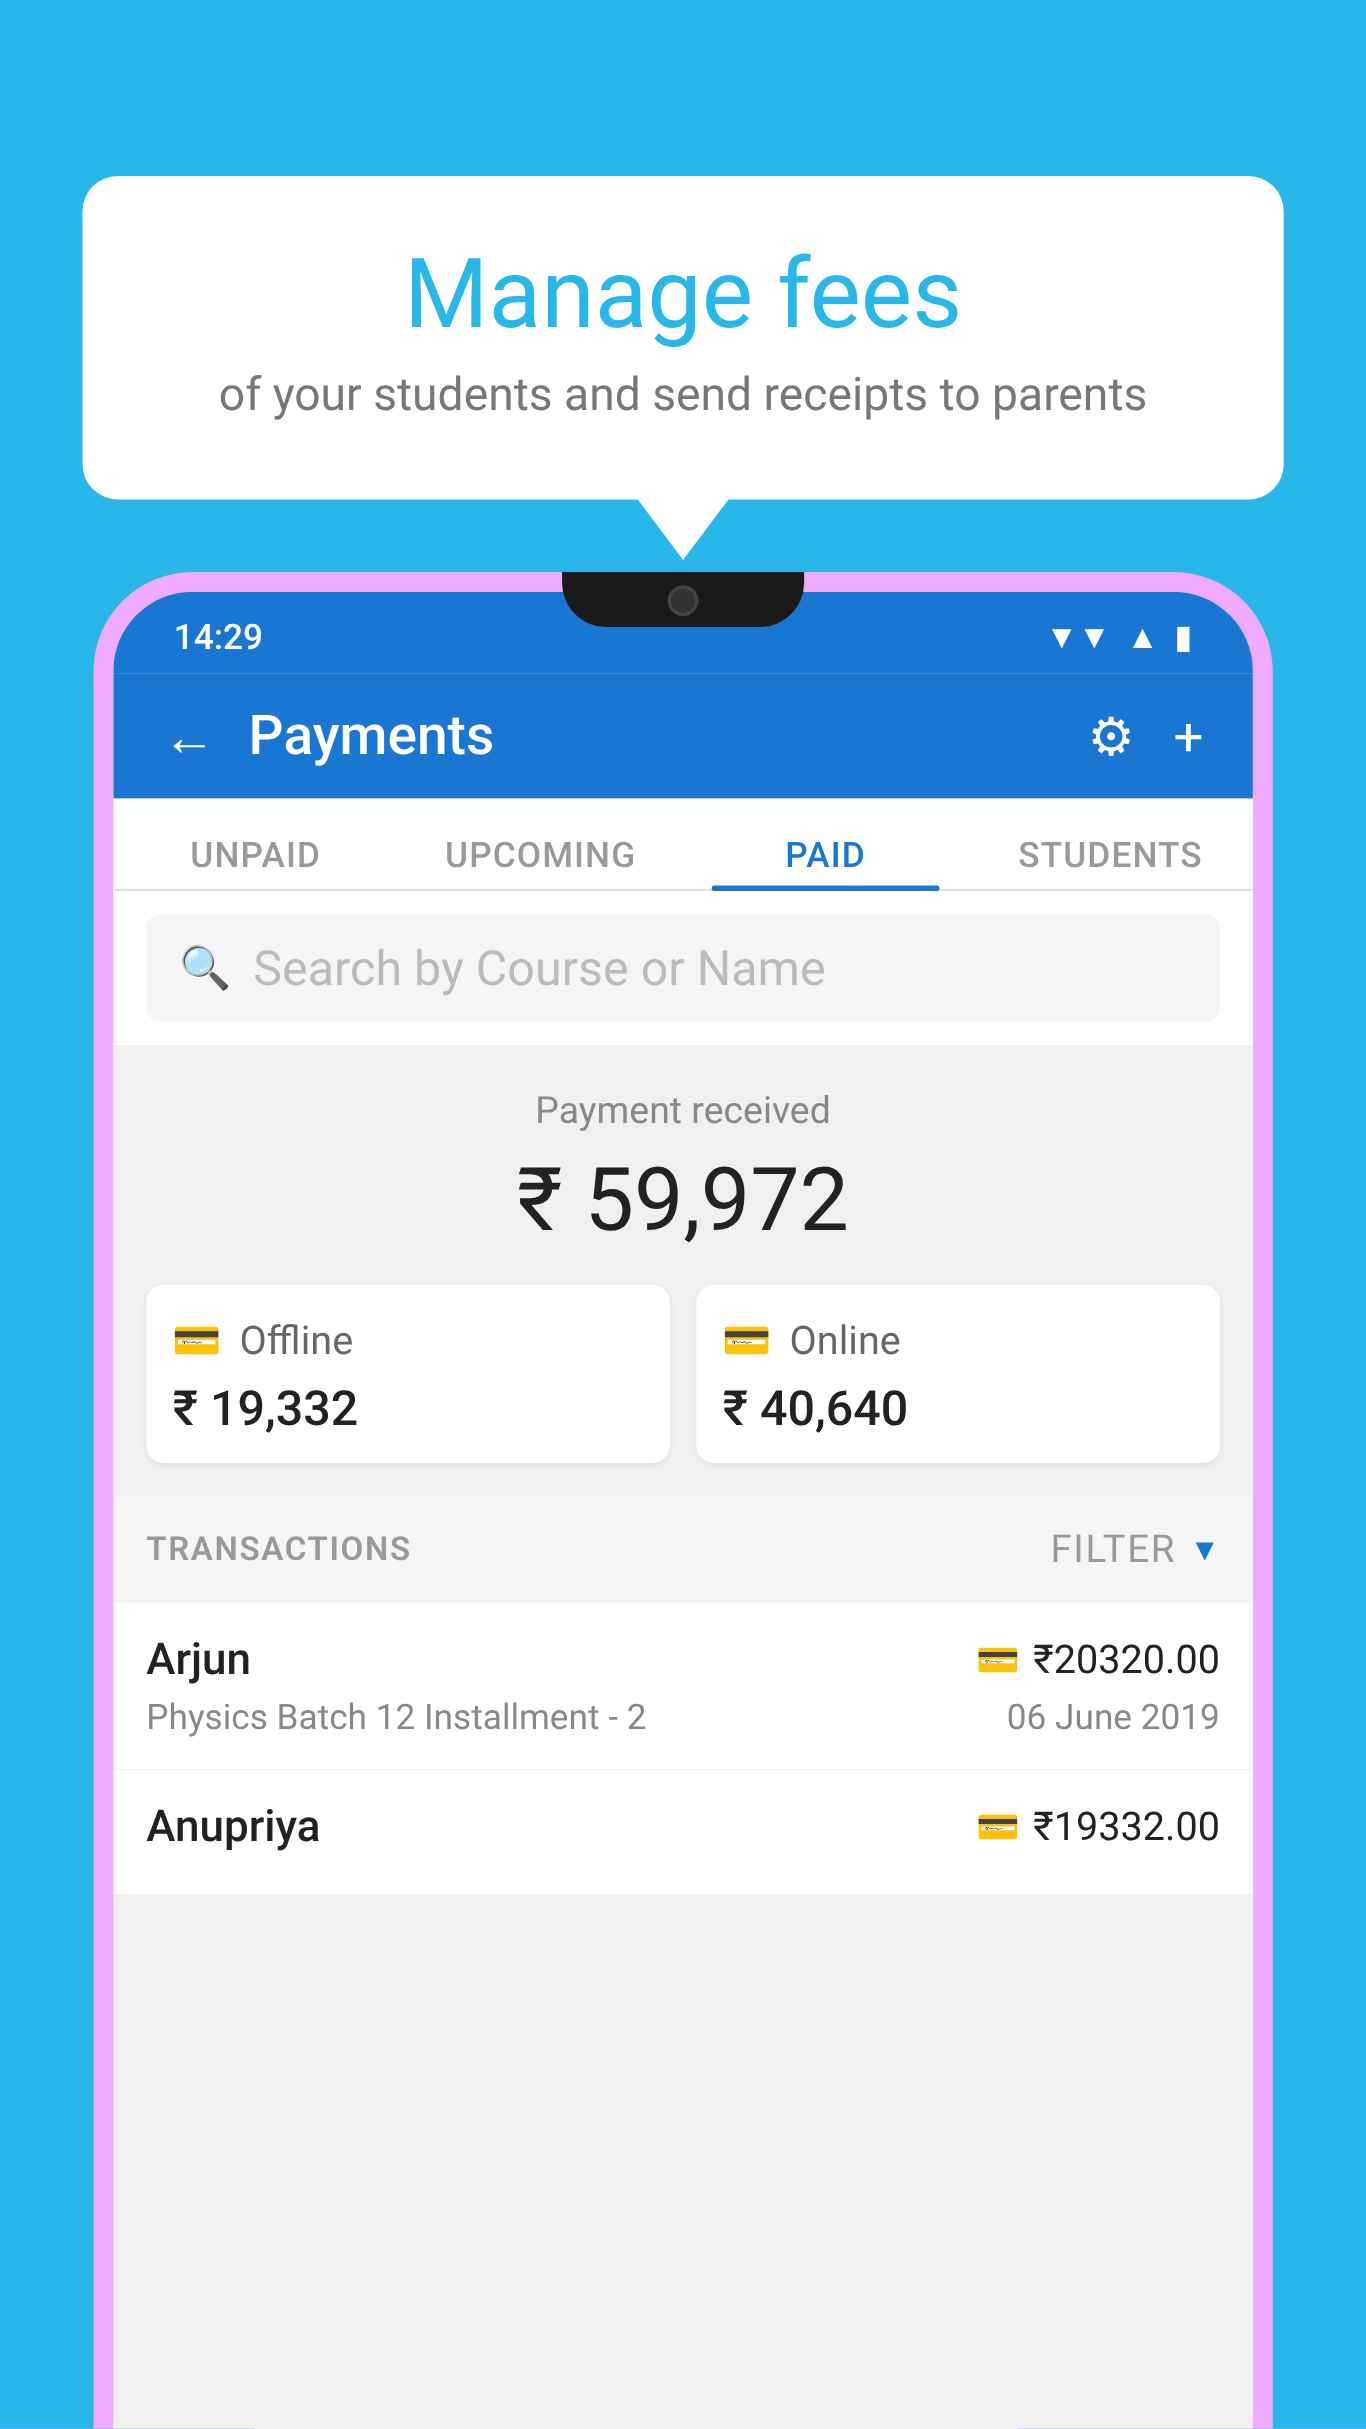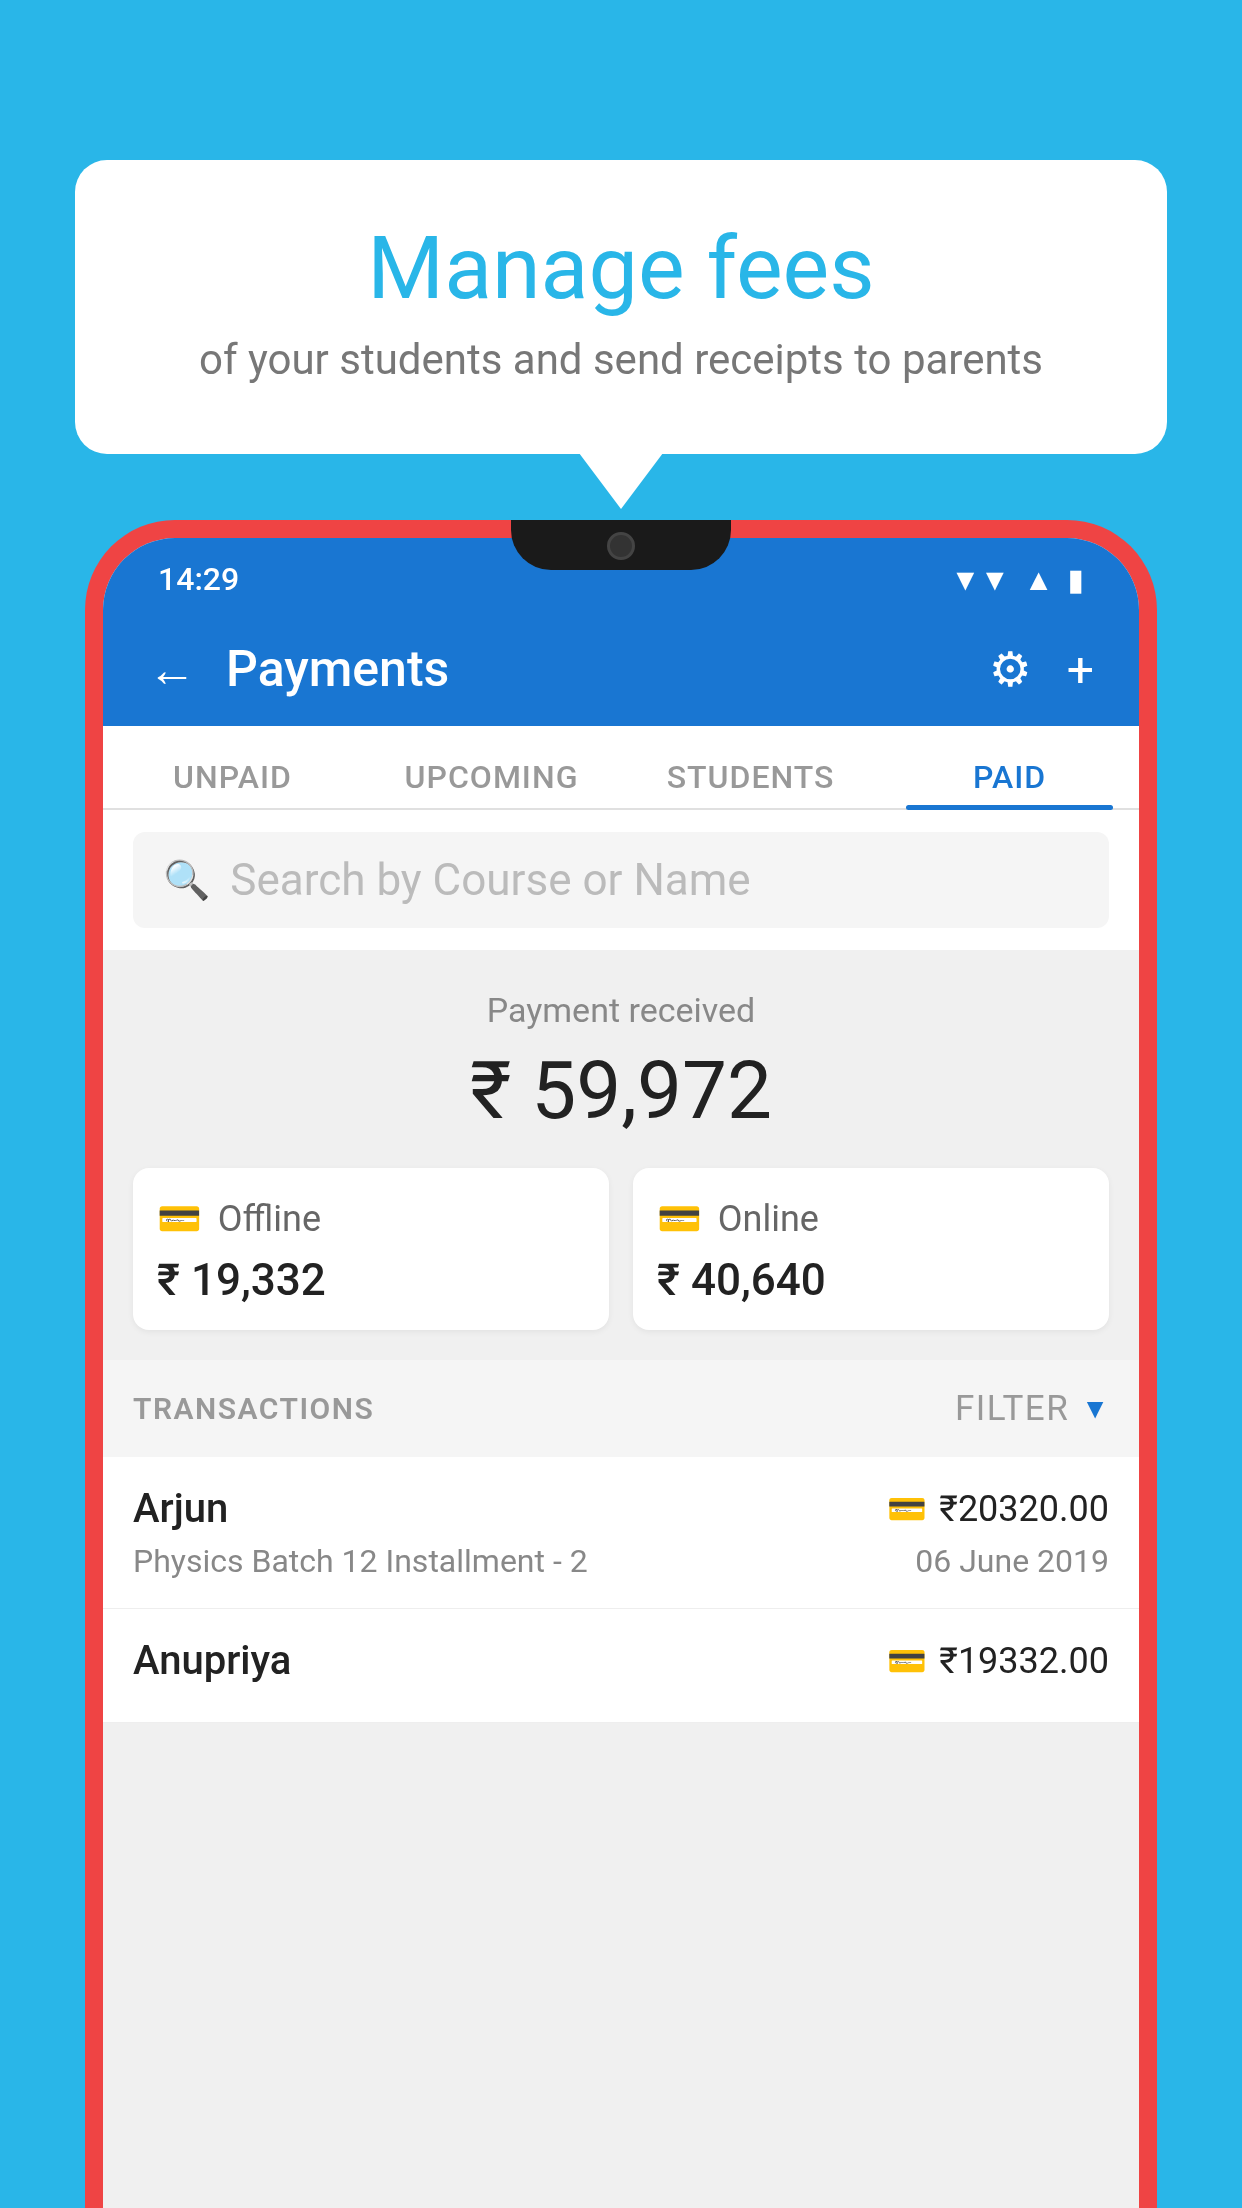--- a/index.html
+++ b/index.html
@@ -51,21 +51,21 @@
       font-weight: 400;
     }
 
     
     .phone-frame {
       position: absolute;
       top: 520px;
       left: 85px;
       right: 85px;
       bottom: 0;
-      background: #ef4444;
+      background: #f0abfc;
       border-radius: 90px 90px 0 0;
       padding: 18px 18px 0;
     }
     .phone-notch-area {
       position: absolute;
       top: 0;
       left: 50%;
       transform: translateX(-50%);
       width: 220px;
       height: 50px;
@@ -354,22 +354,22 @@
       <span class="app-bar-title">Payments</span>
       <div class="app-bar-icons">
         <span class="icon-btn">⚙</span>
         <span class="icon-btn">+</span>
       </div>
     </div>
 
     <div class="tabs">
       <div class="tab">UNPAID</div>
       <div class="tab">UPCOMING</div>
+      <div class="tab active">PAID</div>
       <div class="tab">STUDENTS</div>
-      <div class="tab active">PAID</div>
     </div>
 
     <div class="search-container">
       <div class="search-bar">
         <span class="search-icon-el">🔍</span>
         <span class="search-placeholder">Search by Course or Name</span>
       </div>
     </div>
 
     <div class="payment-summary">

